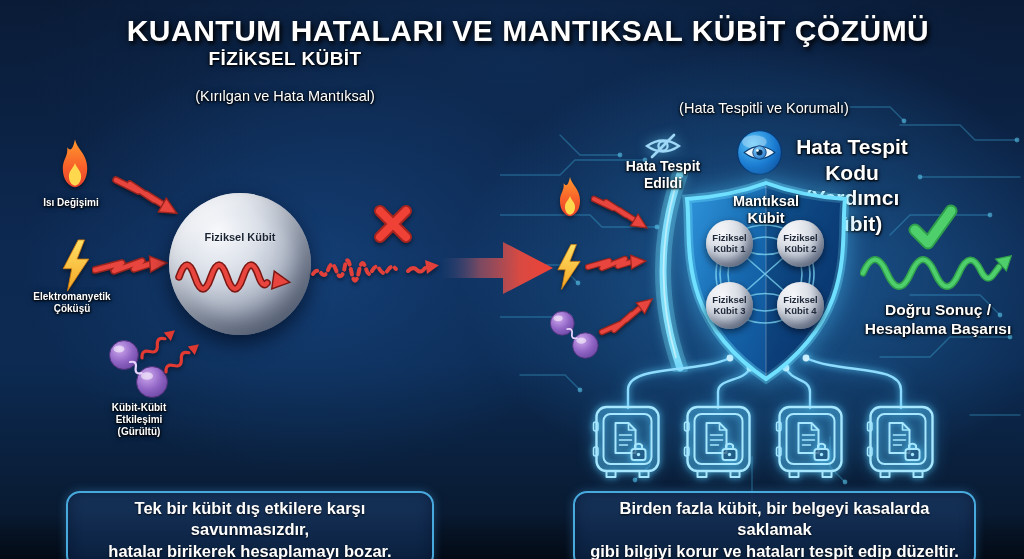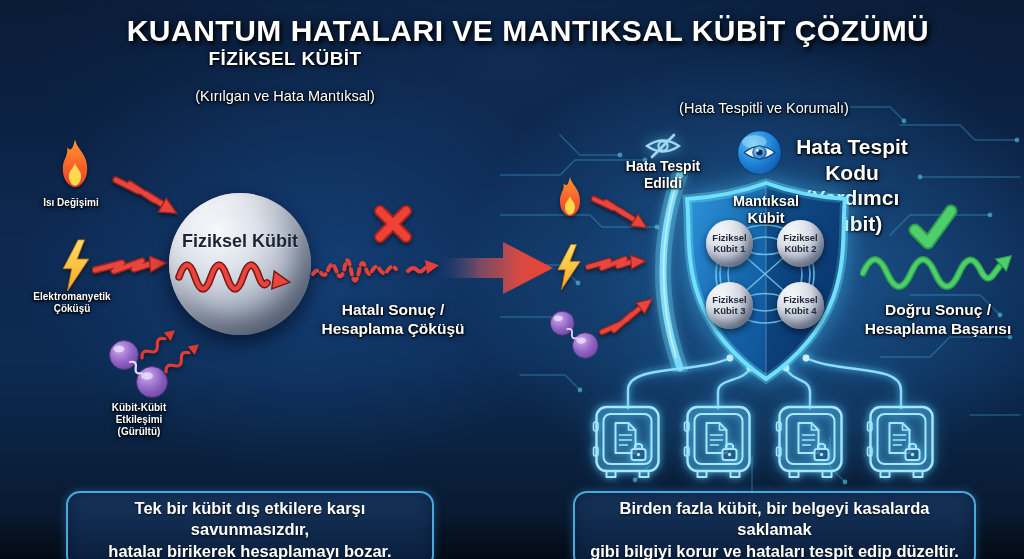--- a/index.html
+++ b/index.html
@@ -19,21 +19,21 @@
   .ml{white-space:pre-line;}
   .title{font-size:30px;letter-spacing:.5px;width:100%;top:14px;left:0;
          text-shadow:2px 3px 4px rgba(0,0,0,.9), 0 0 10px rgba(0,0,0,.6);padding-left:16px;}
   .sec-head{font-size:19px;letter-spacing:.4px;}
   .sec-sub{font-size:14.5px;font-weight:normal;}
   .lab{font-size:10px;line-height:1.22;}
   .lab-sm{font-size:13.5px;line-height:1.2;}
   .big-sphere{width:142px;height:142px;border-radius:50%;
     background:radial-gradient(circle at 34% 27%, #f8f9fc 0%, #dde2ea 28%, #b2bac9 55%, #828da1 80%, #67748b 100%);
     box-shadow:inset -10px -16px 26px rgba(22,32,52,.45), inset 7px 9px 16px rgba(255,255,255,.55), 0 8px 20px rgba(0,8,24,.65);}
-  .sphere-label{width:100%;top:38px;left:0;font-size:18px;font-weight:bold;color:#1b2433;text-align:center;
+  .sphere-label{width:100%;top:38px;left:0;font-size:11px;font-weight:bold;color:#1b2433;text-align:center;
     text-shadow:0 1px 1px rgba(255,255,255,.45);}
   .mini-qubit{width:47px;height:47px;border-radius:50%;display:flex;align-items:center;justify-content:center;
     background:radial-gradient(circle at 35% 28%, #f6f8fa 0%, #d5dae3 38%, #9ca6b8 72%, #79849a 100%);
     box-shadow:inset -4px -6px 9px rgba(25,35,58,.4), inset 3px 4px 6px rgba(255,255,255,.5), 0 3px 7px rgba(0,8,24,.6);
     font-size:9.5px;font-weight:bold;color:#212a3a;text-align:center;line-height:1.12;}
   .caption{border:2px solid #48a9dd;border-radius:14px;
     background:linear-gradient(180deg, rgba(23,53,94,.93), rgba(10,31,62,.95));
     color:#fff;font-weight:bold;font-size:16.5px;line-height:1.3;text-align:center;padding:5px 6px;
     box-shadow:0 0 10px rgba(70,160,230,.35), inset 0 0 14px rgba(0,10,30,.45);
     text-shadow:0 1px 2px rgba(0,0,0,.85);}
@@ -187,22 +187,20 @@
       </g>
   </svg>
   <svg class="abs redline" style="left:372px;top:203px;" width="42" height="42" viewBox="0 0 42 42">
     <g stroke="#a8241e" stroke-width="12" stroke-linecap="round">
         <path d="M8 8 L34 34 M34 8 L8 34"></path>
       </g>
     <g stroke="#ef4136" stroke-width="8" stroke-linecap="round">
         <path d="M8 8 L34 34 M34 8 L8 34"></path>
       </g>
   </svg>
-  <div class="abs txt lab ml" style="left:305px;top:301px;width:176px;font-size:15.5px;">Hatalı Sonuç /
-Hesaplama Çöküşü</div>
 
   <svg class="abs" style="left:441px;top:236px;" width="116" height="64" viewBox="0 0 116 64">
     <defs>
         <linearGradient id="bagG" x1="0" y1="0" x2="1" y2="0">
       <stop offset="0" stop-color="#44548a" stop-opacity="0"></stop>
           <stop offset="0.35" stop-color="#a05060" stop-opacity="0.75"></stop>
       <stop offset="0.7" stop-color="#d84a42"></stop>
           <stop offset="1" stop-color="#ef4136"></stop>
     </linearGradient>
       </defs>

